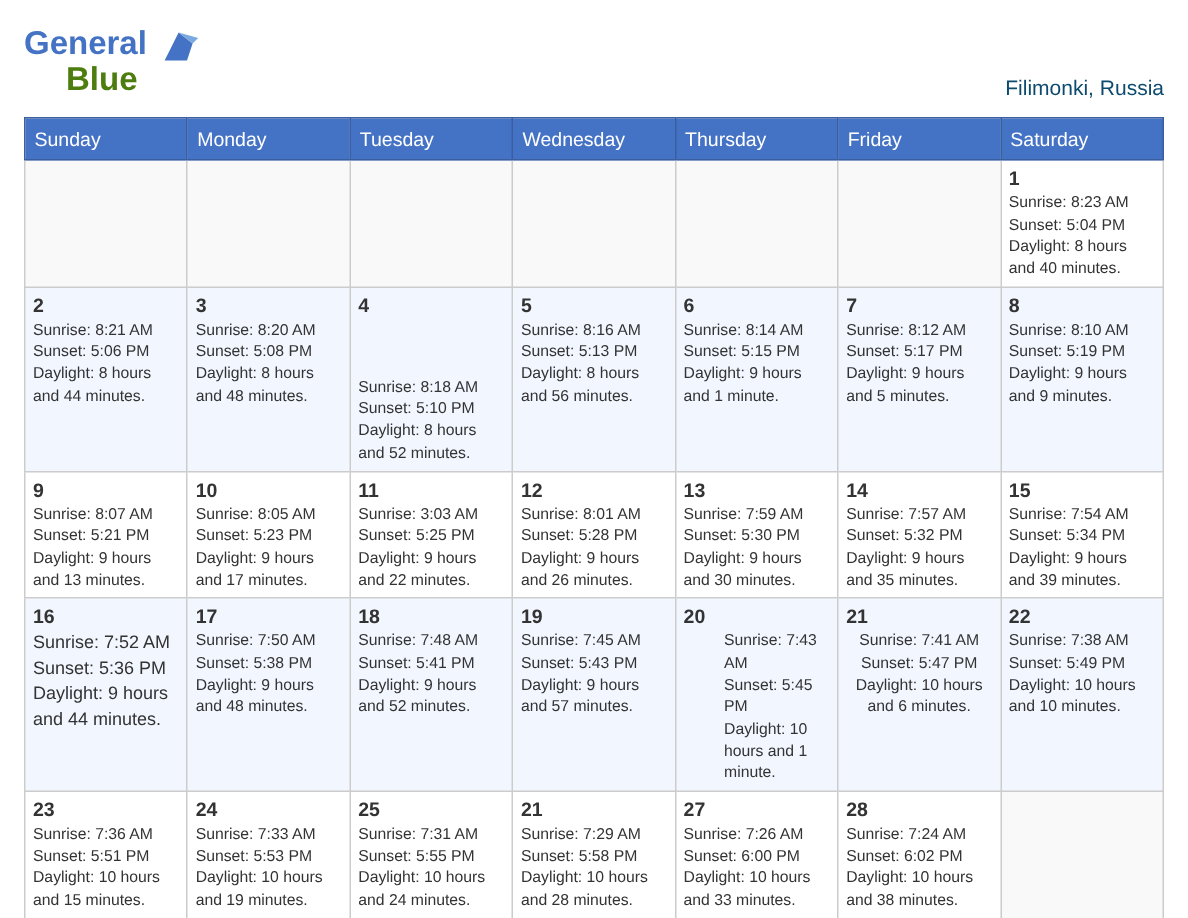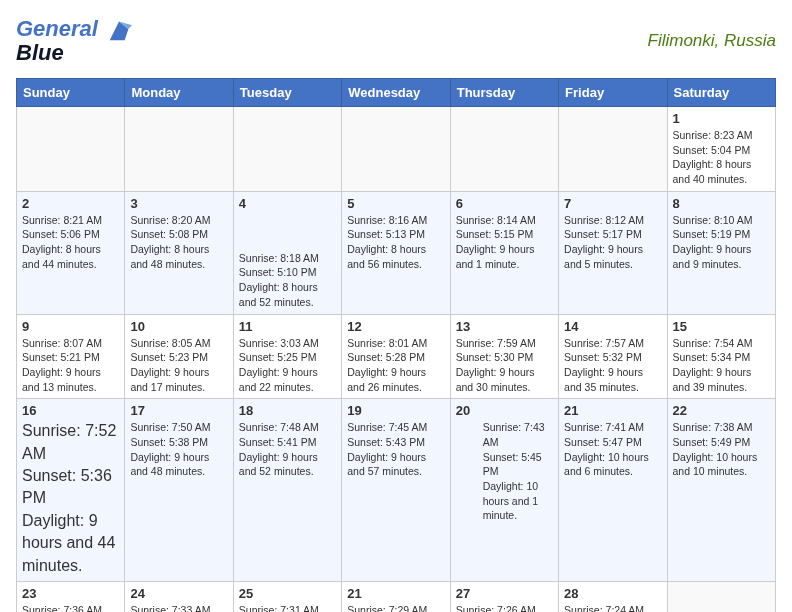--- a/index.html
+++ b/index.html
@@ -6,23 +6,22 @@
     body {
       font-family: Arial, sans-serif;
       background: #fff;
       width: 792px;
       min-height: 612px;
       padding: 16px;
     }
     .header {
       display: flex;
       justify-content: space-between;
-      align-items: center;
+      align-items: flex-end;
       margin-bottom: 12px;
-      font-style: italic;
     }
     .logo {
       display: flex;
       align-items: center;
     }
     .logo-text {
       font-size: 22px;
       font-weight: bold;
       color: #333;
       line-height: 1.1;
@@ -38,35 +37,35 @@
     .title-block {
       text-align: right;
     }
     .month-title {
       font-size: 36px;
       font-weight: normal;
       color: #333;
       line-height: 1.1;
     }
     .location {
-      font-size: 17px;
-      color: #4d7c0f;
+      font-size: 14px;
+      color: #0c4a6e;
     }
     table {
       width: 100%;
       border-collapse: collapse;
       font-size: 11px;
     }
     thead th {
       background-color: #4472C4;
       color: #fff;
       padding: 6px 6px;
       text-align: left;
       font-size: 13px;
-      font-weight: bold;
+      font-weight: normal;
       border: 1px solid #3a5fa0;
     }
     td {
       border: 1px solid #ccc;
       vertical-align: top;
       padding: 4px 5px;
       width: 14.28%;
       height: 80px;
       background: #fff;
     }
@@ -99,21 +98,21 @@
     <div>
       <div style="display:flex;align-items:center;">
         <div class="logo-text">
           <span>General</span>
           <svg class="logo-icon" viewBox="0 0 30 30" style="display:inline-block;vertical-align:middle;margin-left:2px;">
             <polygon points="4,26 14,6 24,14 20,26" fill="#4472C4"></polygon>
             <polygon points="14,6 28,10 24,14" fill="#7aa8e0"></polygon>
           </svg>
         </div>
       </div>
-      <div style="font-size:22px;font-weight:bold;color:#0f172a;margin-top:-4px;">Blue</div>
+      <div style="font-size:22px;font-weight:bold;color:#4d7c0f;margin-top:-4px;margin-left:28px;">Blue</div>
     </div>
   </div>
   <div class="title-block">
     <div class="location">Filimonki, Russia</div>
   </div>
 </div>
 
 <table>
   <thead>
     <tr id="weekday-header">
@@ -225,21 +224,21 @@
         <td>
           <span class="day-num">15</span>
           <div class="day-info" style="white-space: pre-line; font-size: 10.5px;">Sunrise: 7:54 AM
 Sunset: 5:34 PM
 Daylight: 9 hours and 39 minutes.</div>
         </td>
       </tr>
       <tr>
         <td>
           <span class="day-num">16</span>
-          <div class="day-info" style="white-space: pre-line; font-size: 16px;">Sunrise: 7:52 AM
+          <div class="day-info" style="white-space: pre-line; font-size: 12px;">Sunrise: 7:52 AM
 Sunset: 5:36 PM
 Daylight: 9 hours and 44 minutes.</div>
         </td>
         <td>
           <span class="day-num">17</span>
           <div class="day-info" style="white-space: pre-line; font-size: 10.5px;">Sunrise: 7:50 AM
 Sunset: 5:38 PM
 Daylight: 9 hours and 48 minutes.</div>
         </td>
         <td>
@@ -255,21 +254,21 @@
 Daylight: 9 hours and 57 minutes.</div>
         </td>
         <td>
           <span class="day-num">20</span>
           <div class="day-info" style="white-space: pre-line; font-size: 10.5px; margin-left: 27px;">Sunrise: 7:43 AM
 Sunset: 5:45 PM
 Daylight: 10 hours and 1 minute.</div>
         </td>
         <td>
           <span class="day-num">21</span>
-          <div class="day-info" style="white-space: pre-line; font-size: 10.5px;">Sunrise: 7:41 AM
+          <div class="day-info" style="white-space: pre-line; font-size: 10.5px; text-align: center;">Sunrise: 7:41 AM
 Sunset: 5:47 PM
 Daylight: 10 hours and 6 minutes.</div>
         </td>
         <td>
           <span class="day-num">22</span>
           <div class="day-info" style="white-space: pre-line; font-size: 10.5px;">Sunrise: 7:38 AM
 Sunset: 5:49 PM
 Daylight: 10 hours and 10 minutes.</div>
         </td>
       </tr>

